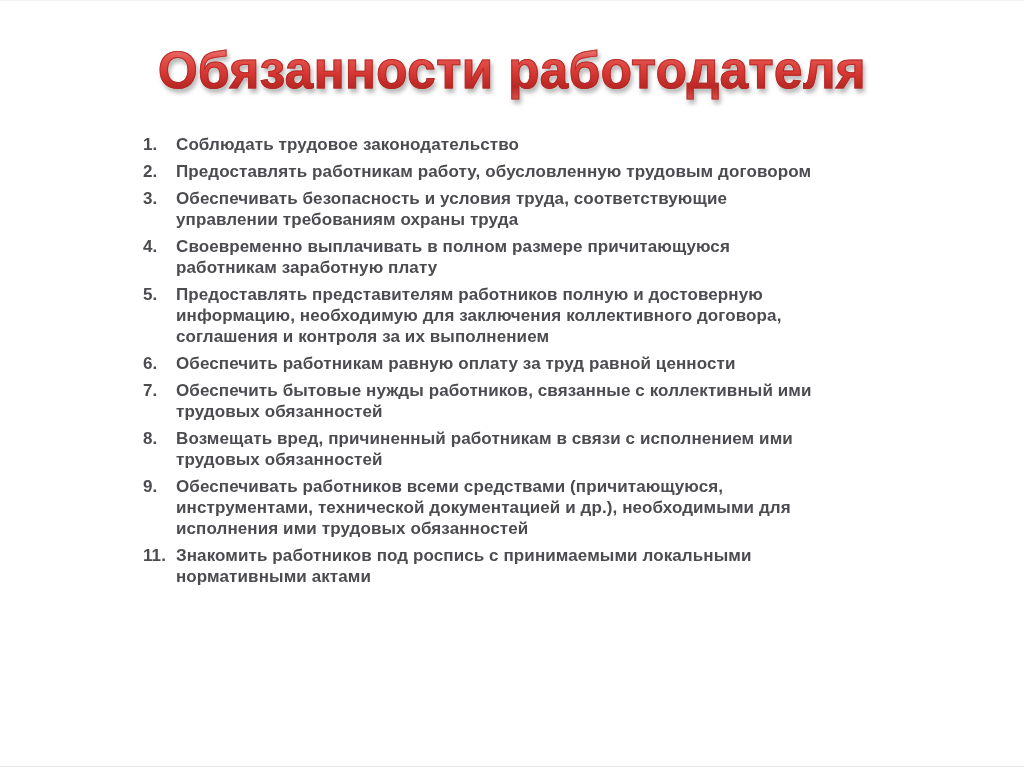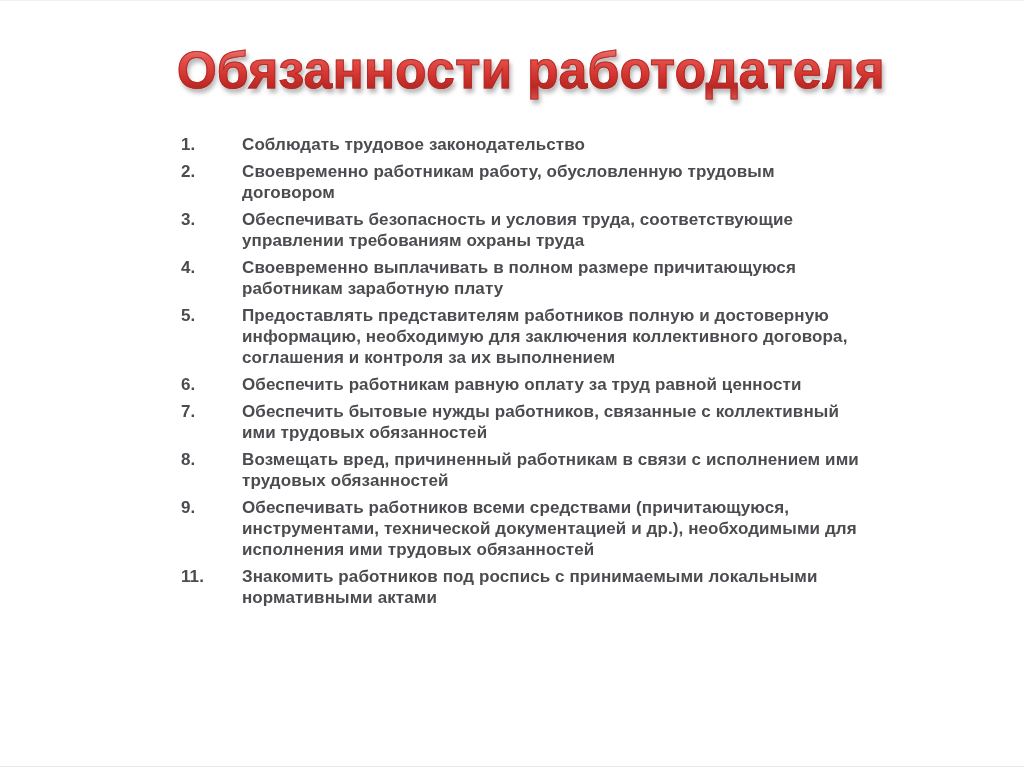--- a/index.html
+++ b/index.html
@@ -10,21 +10,20 @@
   .slide {
     position: relative;
     width: 1024px;
     height: 767px;
     box-sizing: border-box;
     background: #ffffff;
     border-top: 1px solid #f2f2f2;
     border-bottom: 1px solid #e7e7e7;
     overflow: hidden;
     font-family: "Liberation Sans", sans-serif;
-    padding-left: 38px;
   }
   .title {
     margin: 40px auto 0 auto;
     width: fit-content;
     text-align: center;
     font-family: "Liberation Sans", sans-serif;
     font-size: 51px;
     font-weight: bold;
     letter-spacing: 0.5px;
     background: linear-gradient(180deg,
@@ -53,37 +52,36 @@
   .item {
     display: flex;
     margin-bottom: 6px;
   }
   .num {
     flex: 0 0 33px;
   }
   .text {
     flex: 1;
     max-width: 638px;
-    margin-left: 28px;
   }
 </style>
 </head>
 <body>
 
 <div class="slide">
   <h1 class="title">Обязанности работодателя</h1>
   <ol class="list">
   <li class="item">
     <span class="num">1.</span>
     <span class="text">Соблюдать трудовое законодательство</span>
   </li>
 
   <li class="item">
     <span class="num">2.</span>
-    <span class="text">Своевременно работникам работу, обусловленную трудовым договором</span>
+    <span class="text">Предоставлять работникам работу, обусловленную трудовым договором</span>
   </li>
 
   <li class="item">
     <span class="num">3.</span>
     <span class="text">Обеспечивать безопасность и условия труда, соответствующие управлении требованиям охраны труда</span>
   </li>
 
   <li class="item">
     <span class="num">4.</span>
     <span class="text">Своевременно выплачивать в полном размере причитающуюся работникам заработную плату</span>

